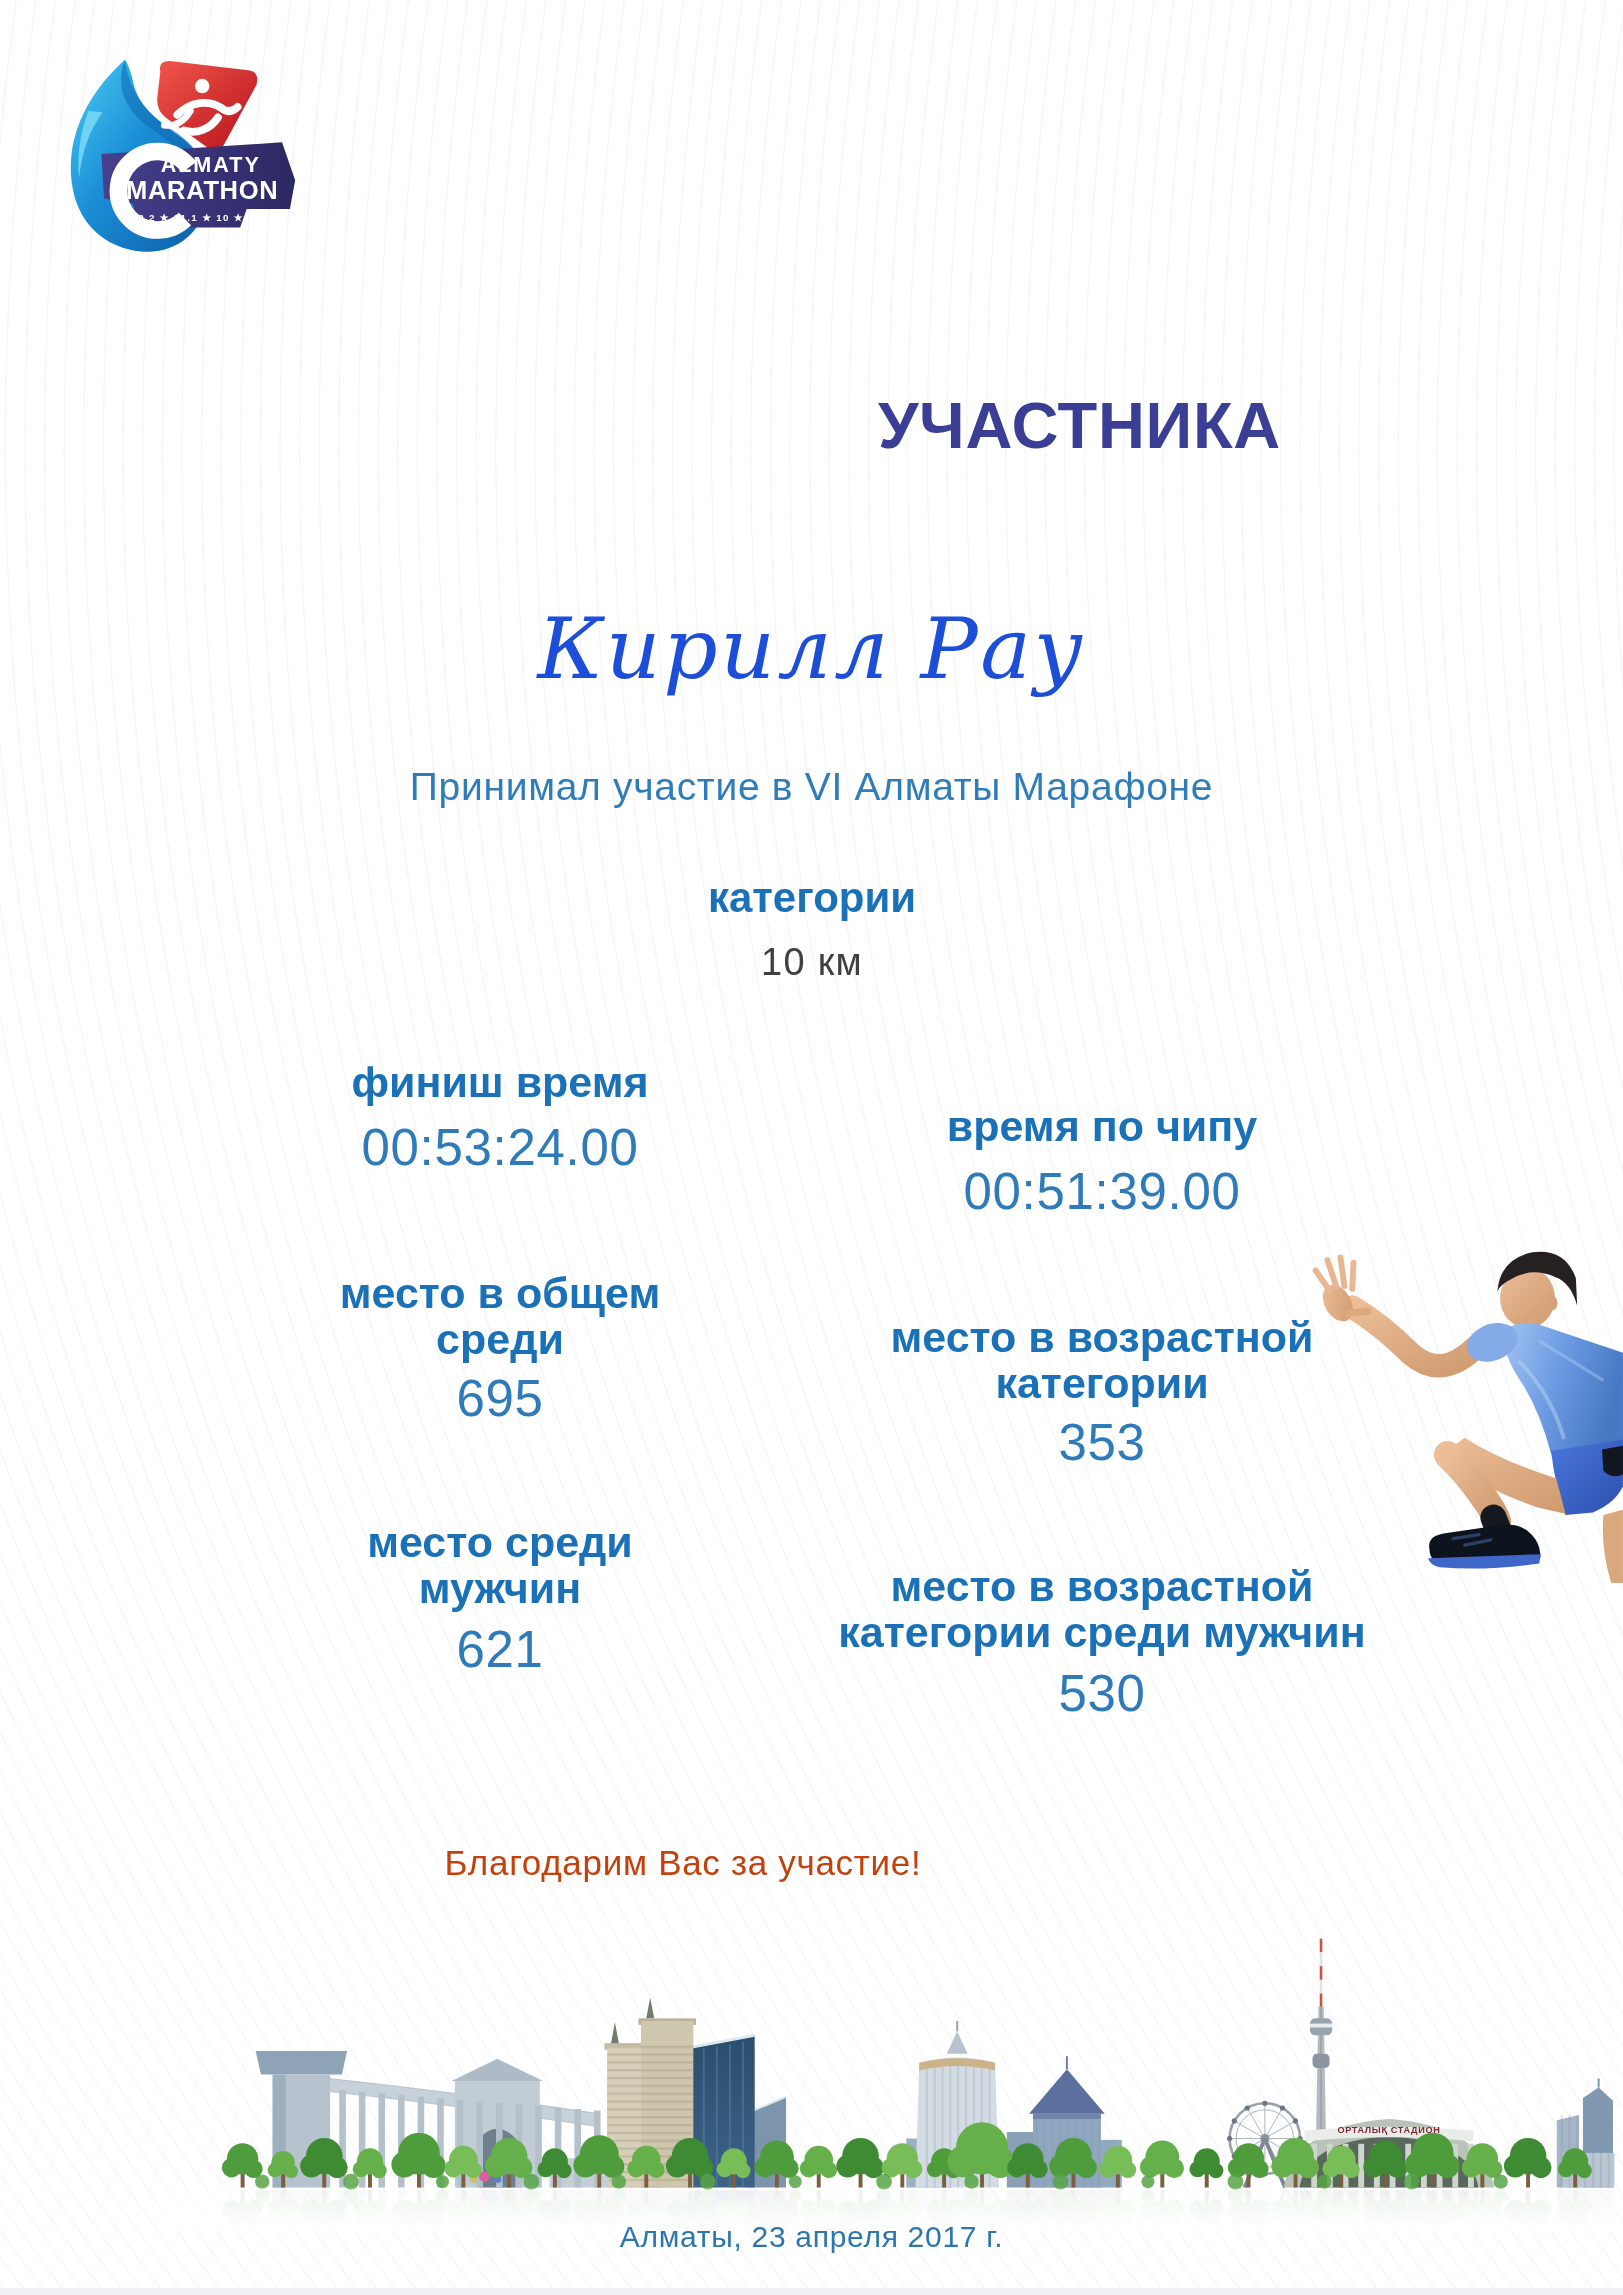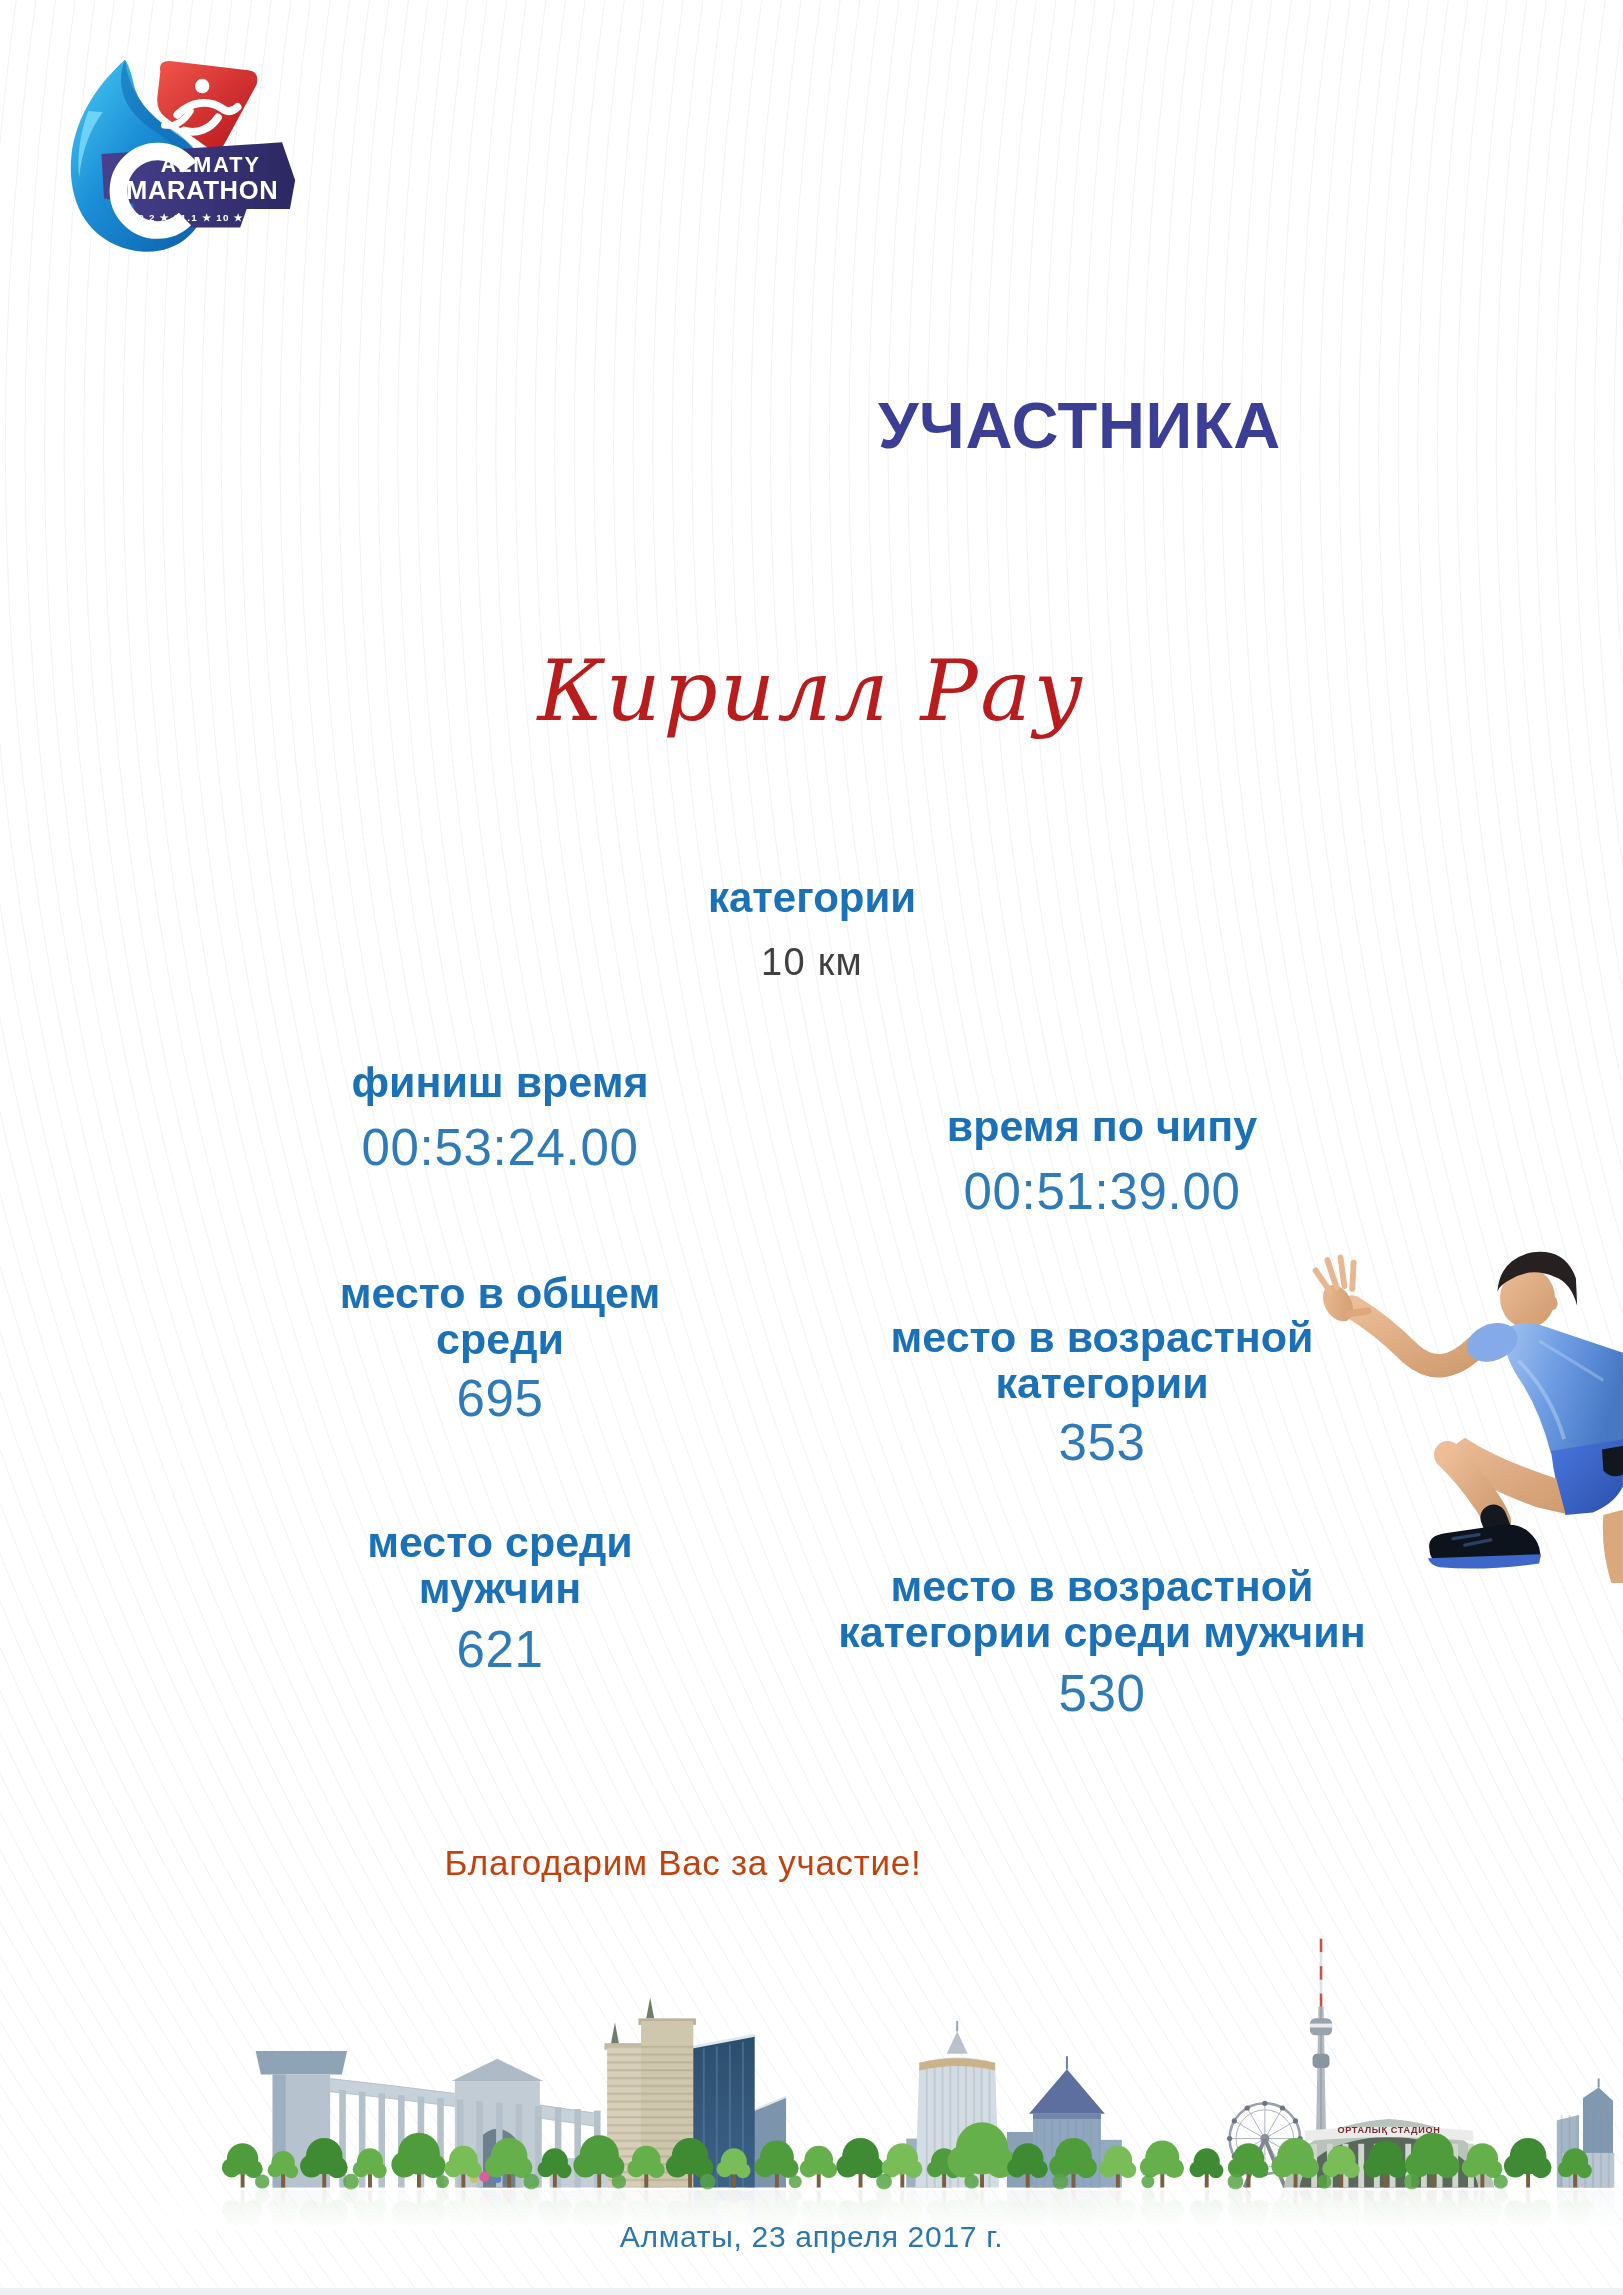--- a/index.html
+++ b/index.html
@@ -20,21 +20,21 @@
     -webkit-background-clip:text;background-clip:text;color:transparent;
     white-space:nowrap;
   }
   .subtitle{
     position:absolute;left:343px;top:390px;width:938px;text-align:right;
     font-size:65px;line-height:72px;font-weight:700;color:#3b3e95;letter-spacing:0.7px;
   }
   .participant-name{
     position:absolute;left:0;top:606px;width:1623px;text-align:center;
     font-family:"DejaVu Serif",serif;font-style:italic;
-    font-size:85px;line-height:85px;color:#b91c1c;letter-spacing:2.6px;margin-top:42px;
+    font-size:85px;line-height:85px;color:#1d4ed8;letter-spacing:2.6px;
   }
   .participation-line{
     position:absolute;left:0;top:765px;width:1623px;text-align:center;
     font-size:39px;line-height:43px;color:#2e7cb9;font-weight:400;letter-spacing:0.7px;
   }
   .dist-label{
     position:absolute;left:485px;top:876px;width:654px;text-align:center;
     font-size:42px;line-height:44px;font-weight:700;color:#1a71b8;
   }
   .dist-value{
@@ -233,20 +233,21 @@
       <circle cx="146" cy="212" r="60" fill="none" stroke="#ffffff" stroke-width="27" stroke-dasharray="290 100" transform="rotate(46 146 212)"></circle>
       <text x="227" y="183" font-family="Liberation Sans, sans-serif" font-size="33" font-weight="bold" fill="#ffffff" text-anchor="middle" letter-spacing="3">ALMATY</text>
       <text x="214" y="224" font-family="Liberation Sans, sans-serif" font-size="39" font-weight="bold" fill="#ffffff" text-anchor="middle" letter-spacing="1">MARATHON</text>
       <text x="200" y="258" font-family="Liberation Sans, sans-serif" font-size="15" font-weight="bold" fill="#ffffff" text-anchor="middle" letter-spacing="2">42.2 ★ 21.1 ★ 10 ★ 3</text>
     </g>
   </svg>
 
   <div class="subtitle">УЧАСТНИКА</div>
 
   <div class="participant-name">Кирилл Рау</div>
+  <div class="participation-line">Принимал участие в VI Алматы Марафоне</div>
 
   <div class="dist-label">категории</div>
   <div class="dist-value">10 км</div>
 
   <div class="stat-label col-l" style="top:1059px">
     <div>финиш время</div>
   </div>
   <div class="stat-value col-l" style="top:1120px">00:53:24.00</div>
 
   <div class="stat-label col-r" style="top:1059px">

